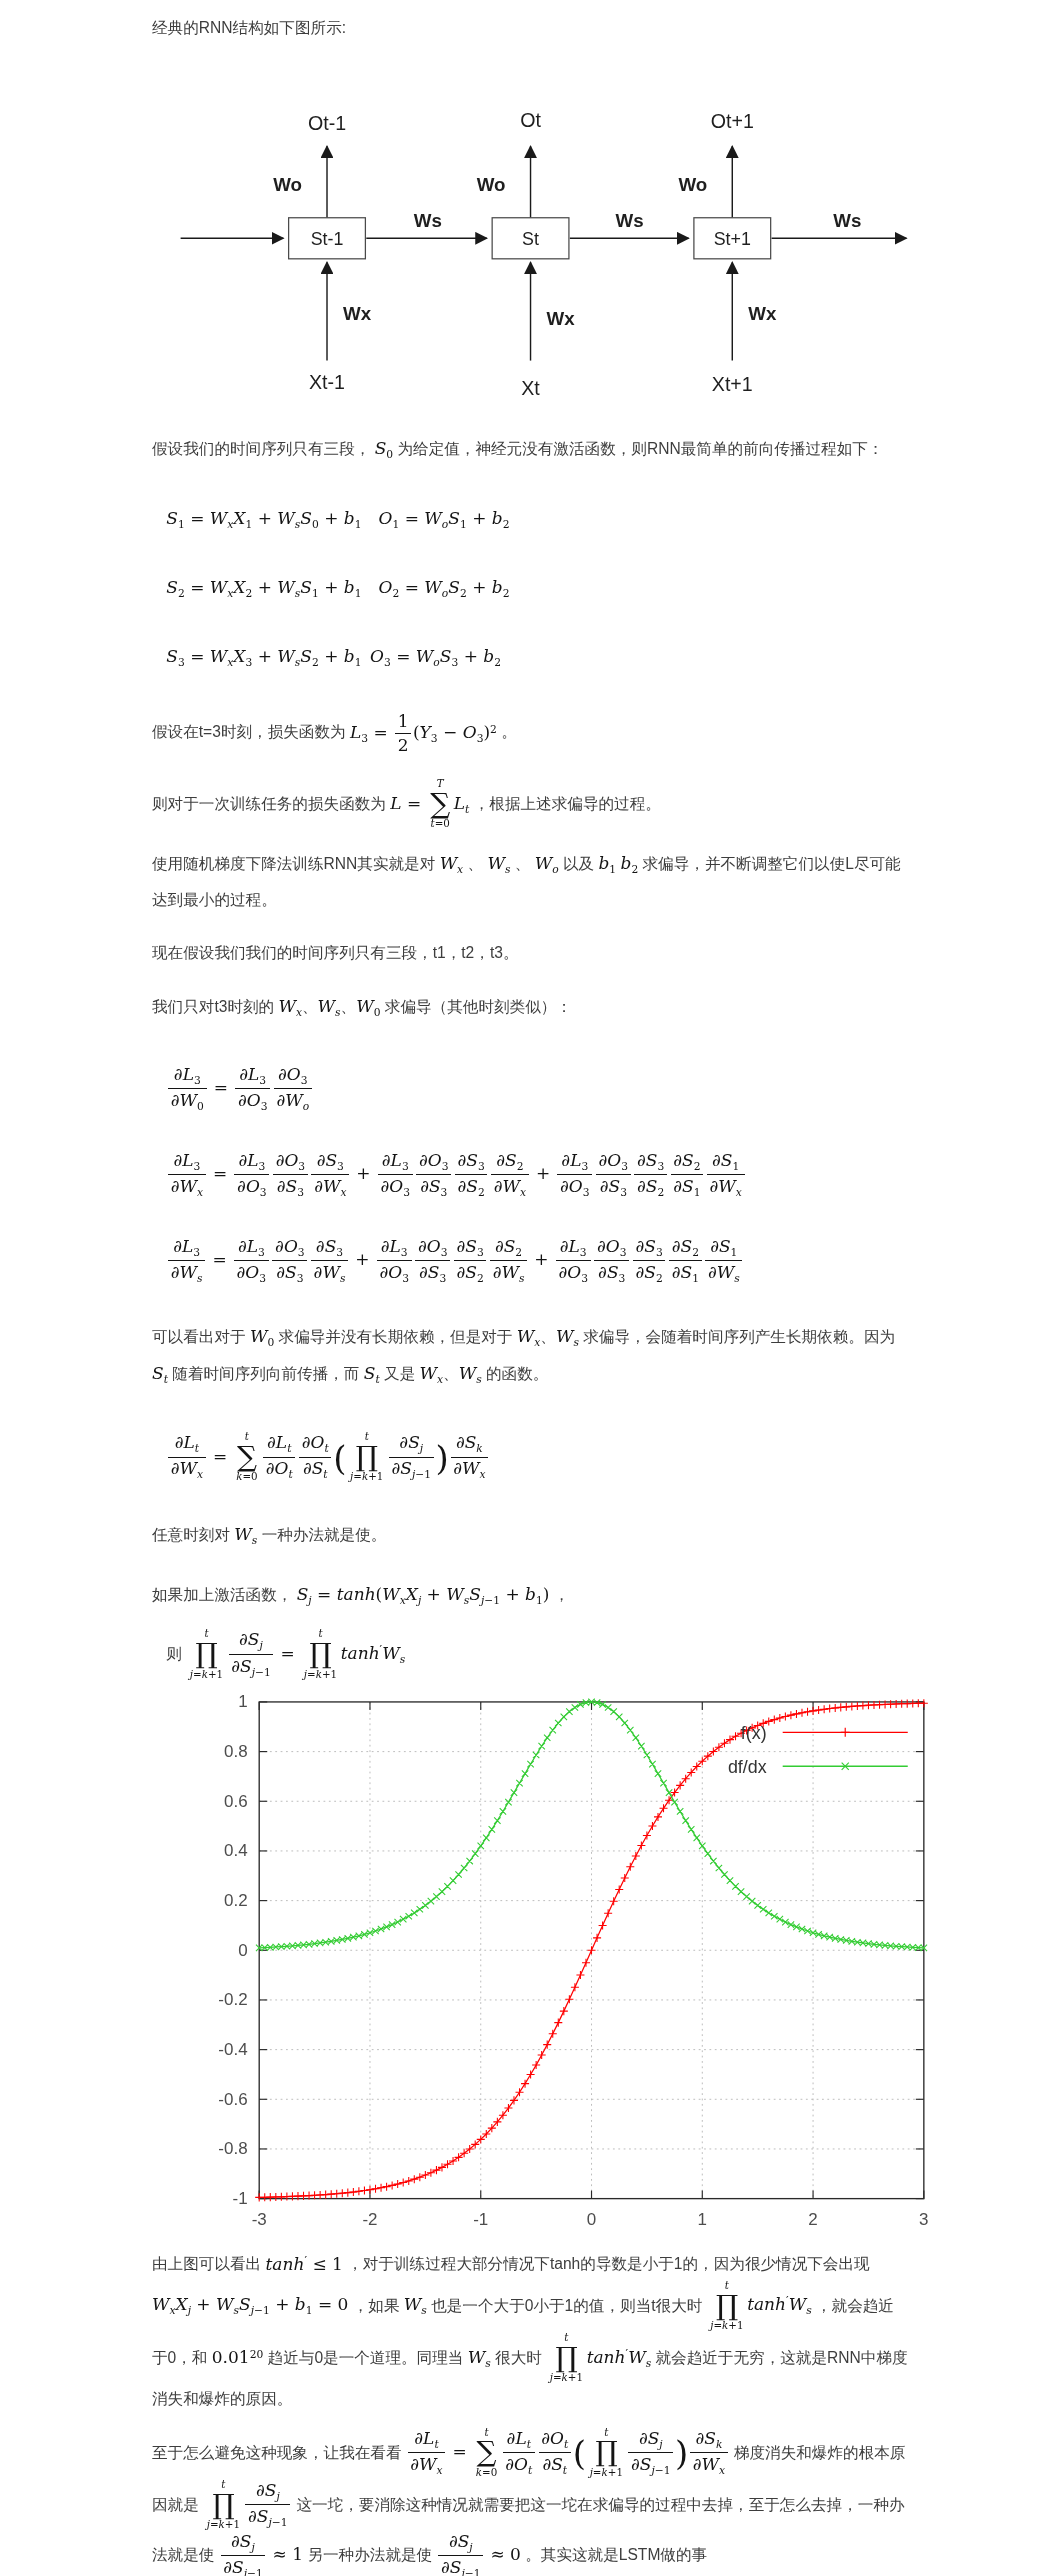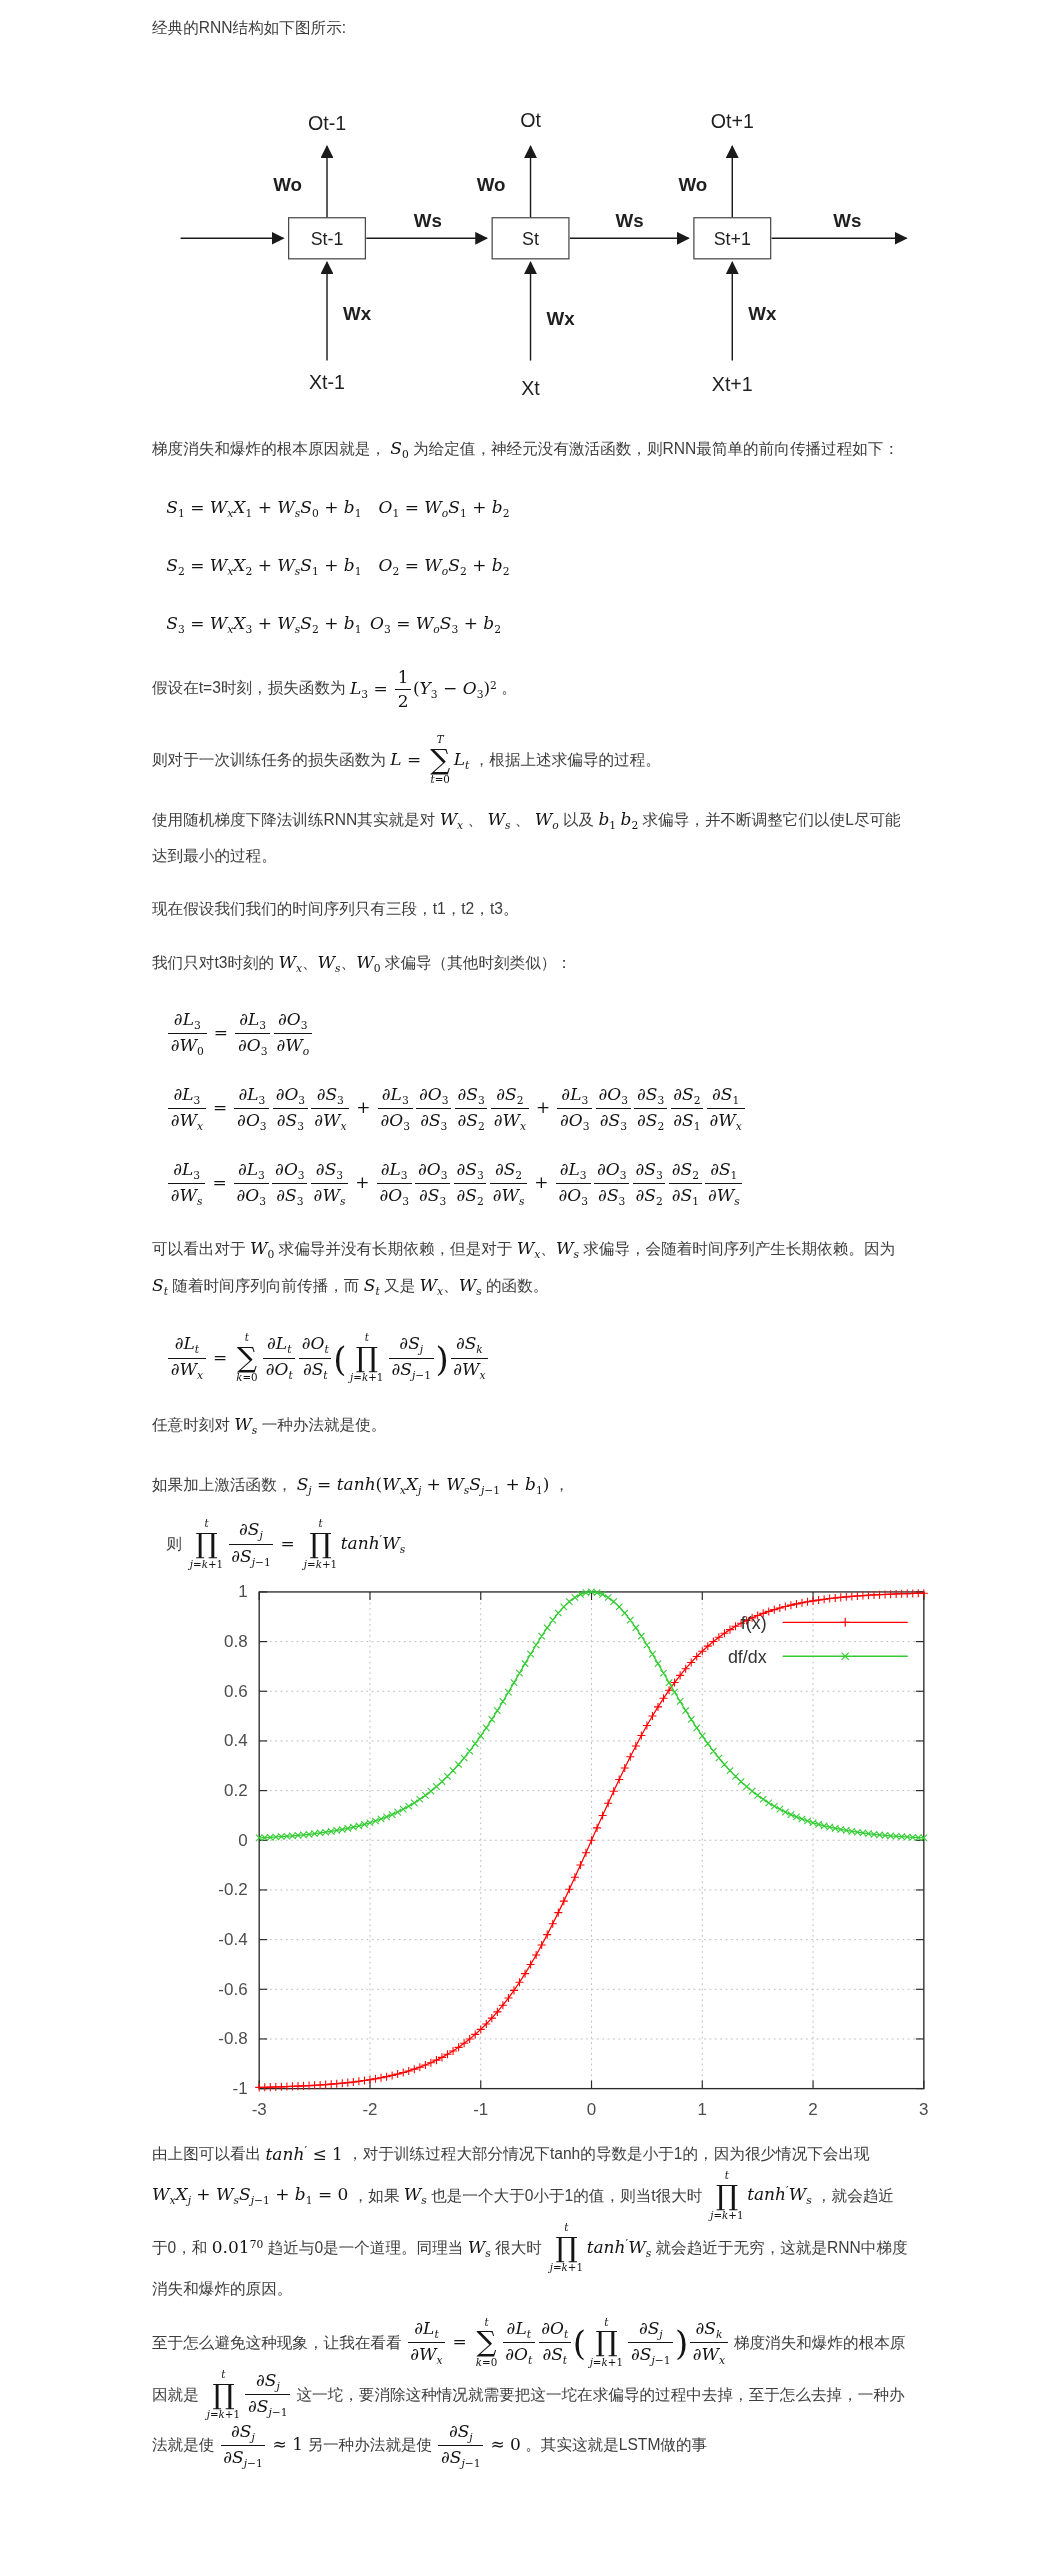--- a/index.html
+++ b/index.html
@@ -1,21 +1,21 @@
 <!DOCTYPE html>
 <html style="font-size:14.3px"><head>
 <meta charset="utf-8">
 <style>
   html,body{margin:0;padding:0;background:#ffffff;width:1048px;height:2576px;overflow:hidden;}
   body{font-family:"Liberation Sans",sans-serif;color:#3d3d3d;position:relative;}
   .article{position:absolute;left:152px;top:12.5px;width:757px;}
   .article>*{margin:23px 0;}
   .article>:first-child{margin-top:0;}
   .para{font-size:15.6px;line-height:30px;color:#3d3d3d;}
-  .fblock{font-size:17px;line-height:27px;margin:25px 0;padding-left:14.3px;color:#141414;}
+  .fblock{font-size:17px;line-height:27px;margin:36px 0;padding-left:14.3px;color:#141414;}
   .fblock .zh{font-size:15.6px;color:#3d3d3d;}
   
   .m{font-family:"DejaVu Serif",serif;font-size:17px;color:#141414;white-space:nowrap;}
   .m i{font-style:italic;}
   .m sub{font-size:10.7px;vertical-align:-0.35em;}
   .m sup{font-size:10.7px;vertical-align:0.5em;}
   .m sup.pr{font-size:11.6px;vertical-align:0.55em;}
   .frac{display:inline-block;text-align:center;vertical-align:middle;line-height:1.2;margin:0 1.8px;}
   .frac .fn{display:block;border-bottom:0.9px solid #141414;padding:0 2.7px 0.9px;}
   .frac .fd{display:block;padding:0.9px 2.7px 0;}
@@ -85,21 +85,21 @@
         <line class="wire" x1="661" y1="330" x2="661" y2="220" marker-end="url(#ah)"></line>
         <rect class="sbox" x="618" y="170" width="86" height="46"></rect>
         <text class="dlab" x="661" y="201" text-anchor="middle" font-size="20">St+1</text>
         <text class="dlab" x="661" y="70" text-anchor="middle" font-size="22">Ot+1</text>
         <text class="dlab" x="633" y="140" text-anchor="end" font-size="21" font-weight="bold">Wo</text>
         <text class="dlab" x="679" y="285" text-anchor="start" font-size="21" font-weight="bold">Wx</text>
         <text class="dlab" x="661" y="364" text-anchor="middle" font-size="22">Xt+1</text>
       </g>
     </svg>
   </div>
-    <div class="para"><span class="zh">梯度消失和爆炸的根本原因就是， </span><span class="m"><i>S</i><sub>0</sub></span><span class="zh"> 为给定值，神经元没有激活函数，则RNN最简单的前向传播过程如下：</span></div>
+    <div class="para"><span class="zh">假设我们的时间序列只有三段， </span><span class="m"><i>S</i><sub>0</sub></span><span class="zh"> 为给定值，神经元没有激活函数，则RNN最简单的前向传播过程如下：</span></div>
     <div class="fblock"><span class="m"><i>S</i><sub>1</sub> = <i>W</i><sub><i>x</i></sub><i>X</i><sub>1</sub> + <i>W</i><sub><i>s</i></sub><i>S</i><sub>0</sub> + <i>b</i><sub>1</sub> <i>O</i><sub>1</sub> = <i>W</i><sub><i>o</i></sub><i>S</i><sub>1</sub> + <i>b</i><sub>2</sub></span></div>
     <div class="fblock"><span class="m"><i>S</i><sub>2</sub> = <i>W</i><sub><i>x</i></sub><i>X</i><sub>2</sub> + <i>W</i><sub><i>s</i></sub><i>S</i><sub>1</sub> + <i>b</i><sub>1</sub> <i>O</i><sub>2</sub> = <i>W</i><sub><i>o</i></sub><i>S</i><sub>2</sub> + <i>b</i><sub>2</sub></span></div>
     <div class="fblock"><span class="m"><i>S</i><sub>3</sub> = <i>W</i><sub><i>x</i></sub><i>X</i><sub>3</sub> + <i>W</i><sub><i>s</i></sub><i>S</i><sub>2</sub> + <i>b</i><sub>1</sub> <i>O</i><sub>3</sub> = <i>W</i><sub><i>o</i></sub><i>S</i><sub>3</sub> + <i>b</i><sub>2</sub></span></div>
     <div class="para"><span class="zh">假设在t=3时刻，损失函数为 </span><span class="m"><i>L</i><sub>3</sub> = <span class="frac"><span class="fn">1</span><span class="fd">2</span></span>(<i>Y</i><sub>3</sub> − <i>O</i><sub>3</sub>)<sup>2</sup></span><span class="zh"> 。</span></div>
     <div class="para"><span class="zh">则对于一次训练任务的损失函数为 </span><span class="m"><i>L</i> = <span class="bigop">
           <span class="lim"><i>T</i></span>
           <span class="sym">∑</span>
           <span class="lim"><i>t</i>=0</span>
         </span><i>L</i><sub><i>t</i></sub></span><span class="zh"> ，根据上述求偏导的过程。</span></div>
     <div class="para"><span class="zh">使用随机梯度下降法训练RNN其实就是对 </span><span class="m"><i>W</i><sub><i>x</i></sub></span><span class="zh"> 、 </span><span class="m"><i>W</i><sub><i>s</i></sub></span><span class="zh"> 、 </span><span class="m"><i>W</i><sub><i>o</i></sub></span><span class="zh"> 以及 </span><span class="m"><i>b</i><sub>1</sub></span><span class="zh"> </span><span class="m"><i>b</i><sub>2</sub></span><span class="zh"> 求偏导，并不断调整它们以使L尽可能达到最小的过程。</span></div>
@@ -221,21 +221,21 @@
           <text x="688" y="89" text-anchor="end" font-size="20" font-family="Liberation Sans, sans-serif" fill="#333">df/dx</text>
           <line x1="706" y1="82" x2="846" y2="82" stroke="#33cc33" stroke-width="1.5"></line>
           <path d="M772,78l8,8M780,78l-8,8" stroke="#33cc33" stroke-width="1.3" fill="none"></path>
         </g>
       </svg>
   </div>
     <div class="para"><span class="zh">由上图可以看出 </span><span class="m"><i>tanh</i><sup class="pr">′</sup> ≤ 1</span><span class="zh"> ，对于训练过程大部分情况下tanh的导数是小于1的，因为很少情况下会出现 </span><span class="m"><i>W</i><sub><i>x</i></sub><i>X</i><sub><i>j</i></sub> + <i>W</i><sub><i>s</i></sub><i>S</i><sub><i>j</i>−1</sub> + <i>b</i><sub>1</sub> = 0</span><span class="zh"> ，如果 </span><span class="m"><i>W</i><sub><i>s</i></sub></span><span class="zh"> 也是一个大于0小于1的值，则当t很大时 </span><span class="m"><span class="bigop">
           <span class="lim"><i>t</i></span>
           <span class="sym">∏</span>
           <span class="lim"><i>j</i>=<i>k</i>+1</span>
-        </span><i>tanh</i><sup class="pr">′</sup><i>W</i><sub><i>s</i></sub></span><span class="zh"> ，就会趋近于0，和 </span><span class="m">0.01<sup>70</sup></span><span class="zh"> 趋近与0是一个道理。同理当 </span><span class="m"><i>W</i><sub><i>s</i></sub></span><span class="zh"> 很大时 </span><span class="m"><span class="bigop">
+        </span><i>tanh</i><sup class="pr">′</sup><i>W</i><sub><i>s</i></sub></span><span class="zh"> ，就会趋近于0，和 </span><span class="m">0.01<sup>20</sup></span><span class="zh"> 趋近与0是一个道理。同理当 </span><span class="m"><i>W</i><sub><i>s</i></sub></span><span class="zh"> 很大时 </span><span class="m"><span class="bigop">
           <span class="lim"><i>t</i></span>
           <span class="sym">∏</span>
           <span class="lim"><i>j</i>=<i>k</i>+1</span>
         </span><i>tanh</i><sup class="pr">′</sup><i>W</i><sub><i>s</i></sub></span><span class="zh"> 就会趋近于无穷，这就是RNN中梯度消失和爆炸的原因。</span></div>
     <div class="para"><span class="zh">至于怎么避免这种现象，让我在看看 </span><span class="m"><span class="frac"><span class="fn"><i>∂L</i><sub><i>t</i></sub></span><span class="fd"><i>∂W</i><sub><i>x</i></sub></span></span> = <span class="bigop">
           <span class="lim"><i>t</i></span>
           <span class="sym">∑</span>
           <span class="lim"><i>k</i>=0</span>
         </span><span class="frac"><span class="fn"><i>∂L</i><sub><i>t</i></sub></span><span class="fd"><i>∂O</i><sub><i>t</i></sub></span></span><span class="frac"><span class="fn"><i>∂O</i><sub><i>t</i></sub></span><span class="fd"><i>∂S</i><sub><i>t</i></sub></span></span><span class="bp">(</span><span class="bigop">
           <span class="lim"><i>t</i></span>

